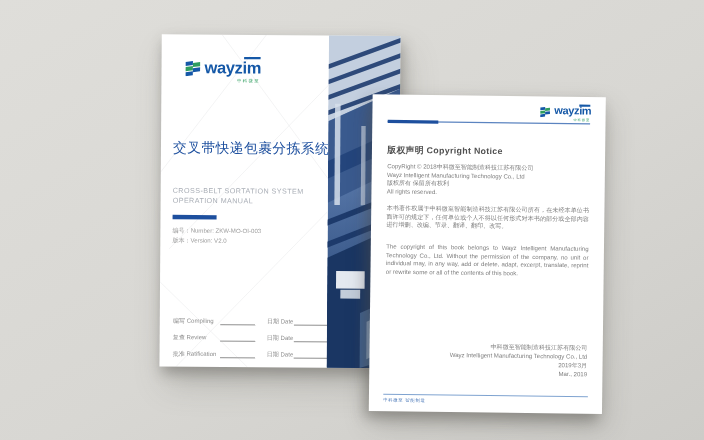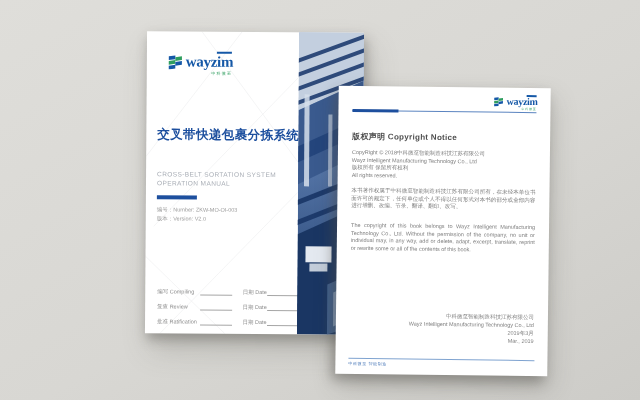--- a/index.html
+++ b/index.html
@@ -13,38 +13,38 @@
     left:146px; top:32px; width:217px; height:302px; z-index:1;
     transform:rotate(0.4deg);
     box-shadow: 2px 6px 12px rgba(96,94,88,.45), 6px 16px 28px rgba(96,94,88,.25);
   }
   .copyright {
     left:337px; top:87px; width:212px; height:288px; z-index:2;
     transform:rotate(0.7deg);
     box-shadow: -4px 6px 12px rgba(80,78,72,.4), 2px 12px 24px rgba(80,78,72,.25);
   }
   
-  .logo { display:flex; align-items:flex-end; gap:3px;font-family:Liberation Serif, serif; }
+  .logo { display:flex; align-items:flex-end; gap:3px; }
   .logo-txtwrap { position:relative; }
   .logo-text { font-weight:bold; color:#1558a7; display:block; white-space:nowrap; letter-spacing:-0.3px; }
   .logo-bar { position:absolute; background:#1558a7; display:block; }
   .logo-sub { position:absolute; color:#2f9e5f; white-space:nowrap; display:block; }
   .logo-cover { position:absolute; left:21px; top:22px; }
   .logo-cover .logo-icon { width:15px; height:15px; margin-top:1px; }
   .logo-cover .logo-text { font-size:15px; line-height:15px; }
   .logo-cover .logo-bar { top:-3px; right:1px; width:15px; height:2px; }
   .logo-cover .logo-sub { right:1px; bottom:-6px; font-size:4px; letter-spacing:1.2px; }
   .logo-cp { position:absolute; top:8px; right:13px; }
   .logo-cp .logo-icon { width:10px; height:10px; margin-top:1px; }
   .logo-cp .logo-text { font-size:10px; line-height:10px; }
   .logo-cp .logo-bar { top:-2px; right:1px; width:10px; height:1.5px; }
   .logo-cp .logo-sub { right:1px; bottom:-4px; font-size:3px; letter-spacing:0.8px; }
   
   .deco-lines { position:absolute; left:0; top:0; width:152px; height:302px; }
-  .cv-title { position:absolute; left:11px; top:95px; font-size:12.5px; font-weight:bold;
+  .cv-title { position:absolute; left:11px; top:95px; font-size:12.5px; font-weight:normal;
               color:#1d4f9e; letter-spacing:0.4px; white-space:nowrap; }
   .cv-title.t2 { top:117px; }
   .cv-sub { position:absolute; left:11px; top:139px; font-size:6.5px; color:#a9aeb6; letter-spacing:0.4px; white-space:nowrap; }
   .cv-sub.s2 { top:148px; }
   .cv-bar { position:absolute; left:11px; top:164px; width:40px; height:3.5px; background:#1d4f9e; }
   .cv-meta { position:absolute; left:11px; top:175px; font-size:5.5px; color:#9b9b9b; white-space:nowrap; }
   .cv-meta.m2 { top:184px; }
   .sign-rows { position:absolute; left:12px; top:249px; width:142px; }
   .sign-row { display:flex; align-items:flex-end; height:15px; font-size:5.5px; color:#8e8e8e; }
   .sr-label { width:46px; white-space:nowrap; }

